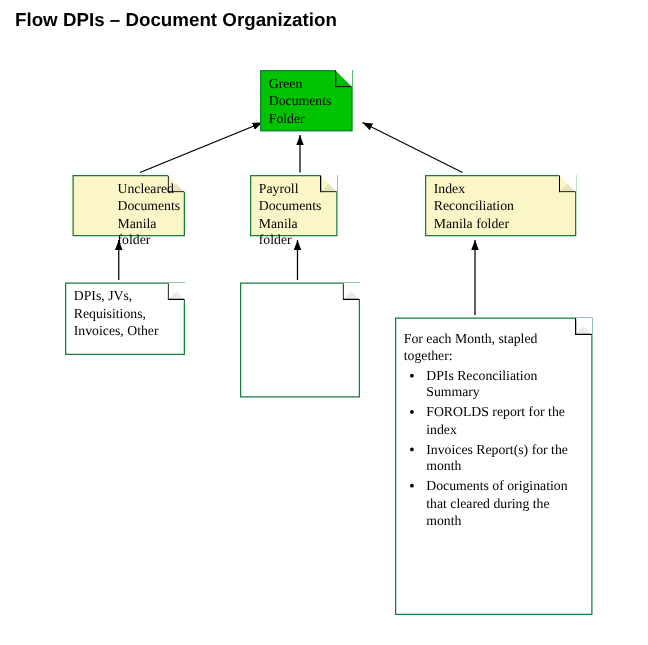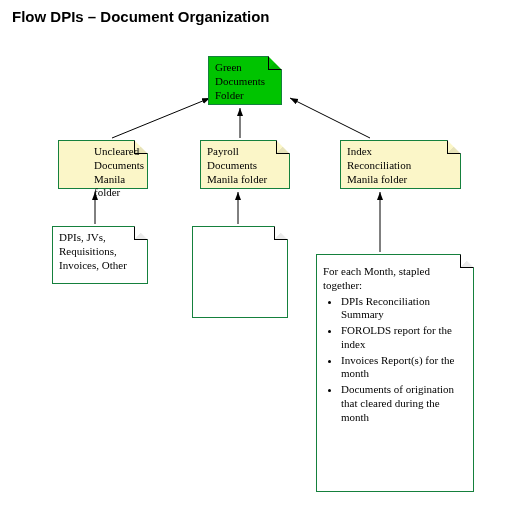--- a/index.html
+++ b/index.html
@@ -110,21 +110,21 @@
   </div>
 
   <div class="box folded" style="left:58px; top:140px; width:90px; height:49px;padding-left:35px;">
     <span>Uncleared</span><br>
     <span>Documents</span><br>
     <span>Manila folder</span>
     <div class="fold-corner"></div>
     <div class="fold-flap"></div>
   </div>
 
-  <div class="box folded" style="left:200px; top:140px; width:90px; height:49px;">
+  <div class="box folded" style="left:200px; top:140px; width:70px; height:49px;">
     <span>Payroll</span><br>
     <span>Documents</span><br>
     <span>Manila folder</span>
     <div class="fold-corner"></div>
     <div class="fold-flap"></div>
   </div>
 
   <div class="box folded" style="left:340px; top:140px; width:121px; height:49px;">
     <span>Index</span><br>
     <span>Reconciliation</span><br>

